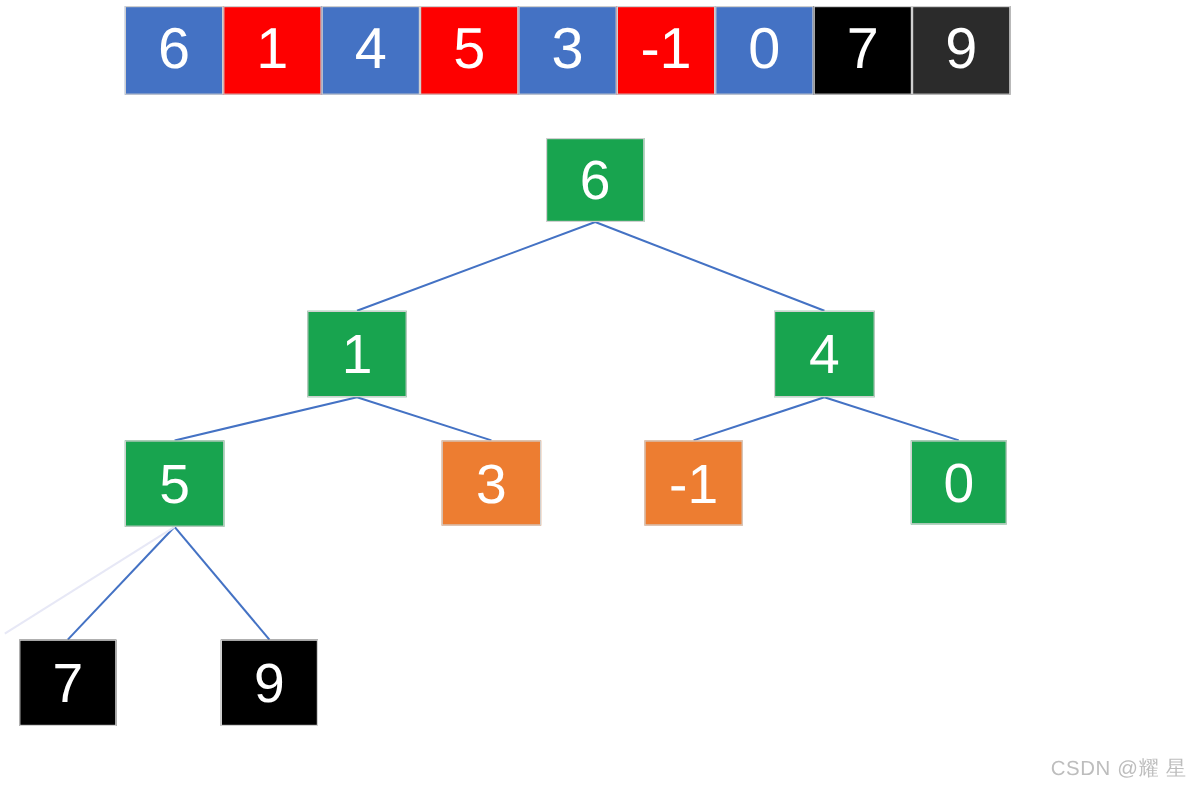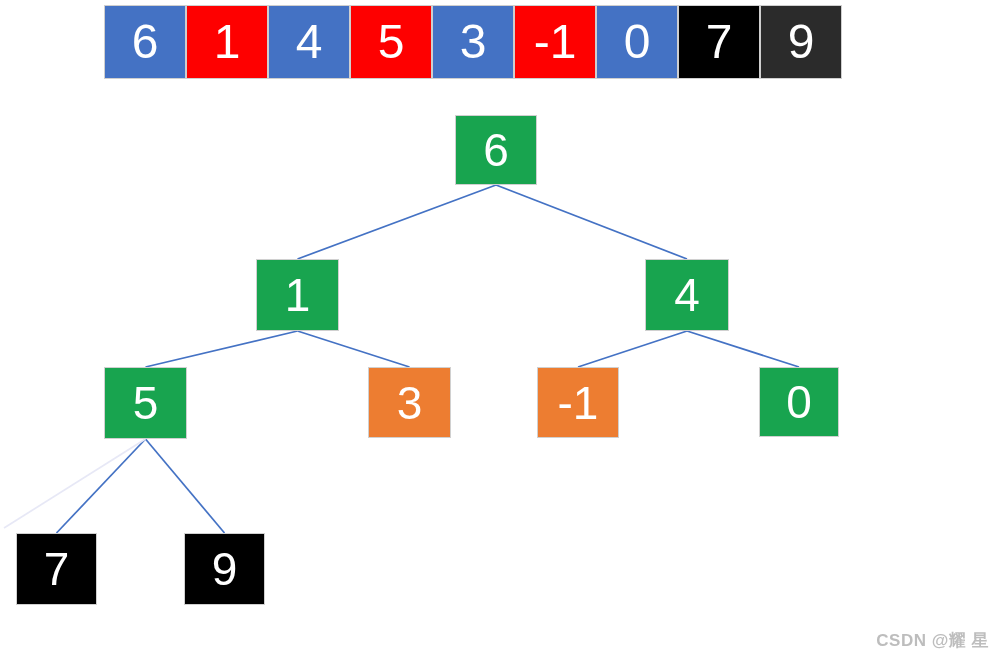--- a/index.html
+++ b/index.html
@@ -94,15 +94,15 @@
       <div class="node" style="left: 256px; top: 259px; width: 83px; height: 72px; background: rgb(24, 164, 79);">1</div>
       <div class="node" style="left: 645px; top: 259px; width: 84px; height: 72px; background: rgb(24, 164, 79);">4</div>
       <div class="node" style="left: 104px; top: 367px; width: 83px; height: 72px; background: rgb(24, 164, 79);">5</div>
       <div class="node" style="left: 368px; top: 367px; width: 83px; height: 71px; background: rgb(237, 125, 49);">3</div>
       <div class="node" style="left: 537px; top: 367px; width: 82px; height: 71px; background: rgb(237, 125, 49);">-1</div>
       <div class="node" style="left: 759px; top: 367px; width: 80px; height: 70px; background: rgb(24, 164, 79);">0</div>
       <div class="node" style="left: 16px; top: 533px; width: 81px; height: 72px; background: rgb(0, 0, 0);">7</div>
       <div class="node" style="left: 184px; top: 533px; width: 81px; height: 72px; background: rgb(0, 0, 0);">9</div>
     </div>
 
-  <div class="watermark" style="color: rgb(189, 189, 189); font-weight: bold;">CSDN @耀 星</div>
+  <div class="watermark" style="color: rgb(189, 189, 189);">CSDN @耀 星</div>
 
 </div>
 
 </body></html>

